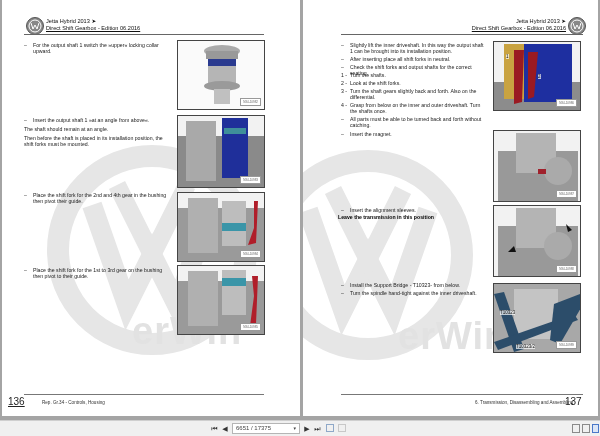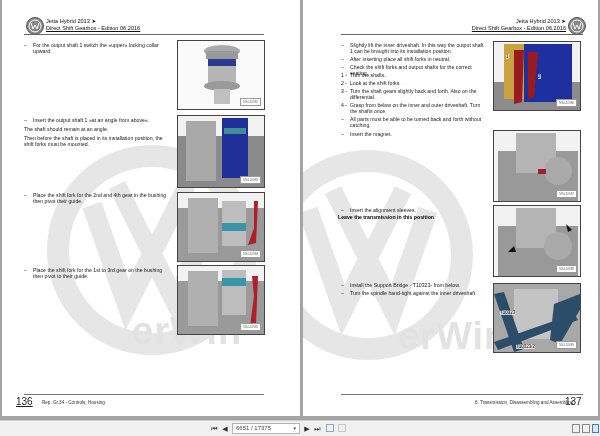--- a/index.html
+++ b/index.html
@@ -119,21 +119,21 @@
         <rect x="0" y="15" width="88" height="55" fill="#9a9a9a"></rect>
           <rect x="10" y="5" width="30" height="55" fill="#b0b0b0"></rect>
         <rect x="44" y="4" width="24" height="45" fill="#bdbdbd"></rect>
           <rect x="44" y="12" width="24" height="8" fill="#3a95a8"></rect>
         <path d="M74 10 L80 10 L78 58 L72 60 L76 30 Z" fill="#b01e2a"></path>
       </svg>
       <span class="code">N34-10985</span>
     </div>
 
     <div class="footer-rule" style="left:22px;width:240px;"></div>
-    <div class="pno" style="left:14px;text-decoration:underline;">136</div>
+    <div class="pno" style="left:6px;text-decoration:underline;">136</div>
     <div class="fnote" style="left:40px;">Rep. Gr.34 - Controls, Housing</div>
   </div>
 
   <div class="page right">
     <div class="wm" style="left:-40px;top:150px;">
       <svg width="210" height="210" viewBox="0 0 210 210">
         <polyline points="45,60 80,160 105,110 130,160 165,60" fill="none" stroke="#e6e6e6" stroke-width="20"></polyline>
         <polyline points="70,40 105,110 140,40" fill="none" stroke="#e6e6e6" stroke-width="18"></polyline>
       </svg>
     </div>

